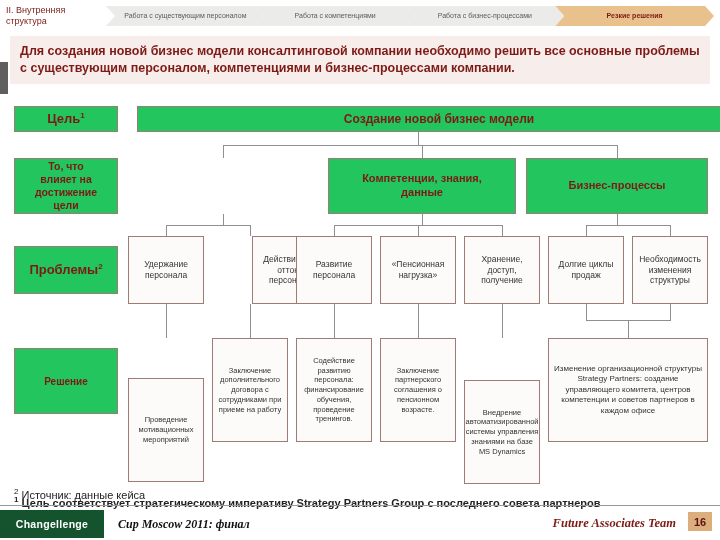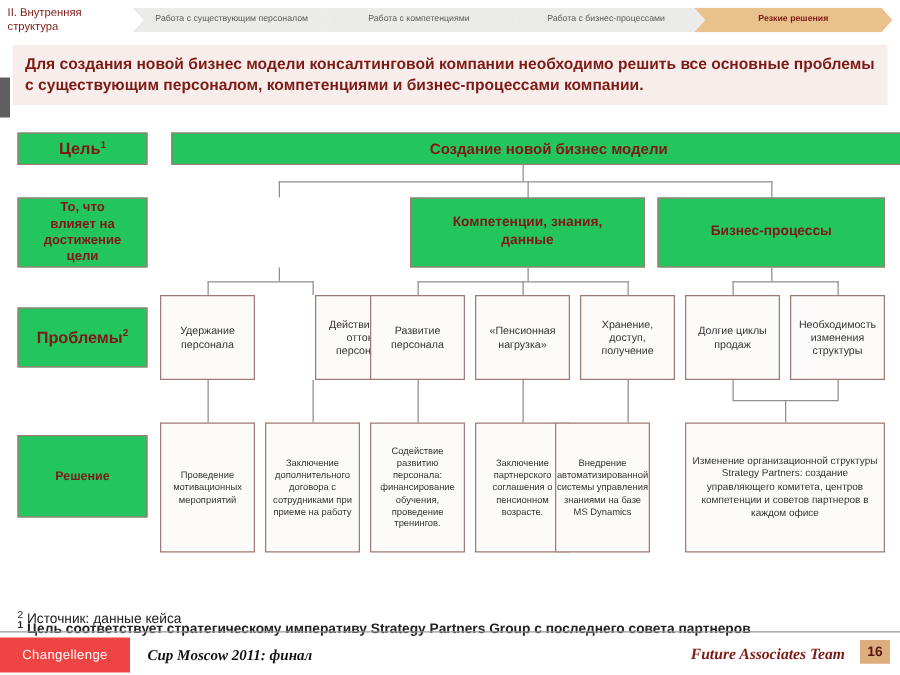--- a/index.html
+++ b/index.html
@@ -41,22 +41,22 @@
   .sol{top:338px;height:104px;width:76px;font-size:7.5px;line-height:1.3;padding:3px;}
   .sol-wide{width:160px;font-size:8px;}
 
   .vl{position:absolute;width:1px;background:#8f8f8f;}
   .hl{position:absolute;height:1px;background:#8f8f8f;}
 
   .footnote{position:absolute;left:14px;font-size:11px;color:#222;}
   .fn1{top:495px;font-weight:bold;} .fn2{top:487px;}
 
   .footer-line{position:absolute;left:0;top:505px;width:720px;height:1px;background:#999;}
-  .logo{position:absolute;left:0;top:510px;width:104px;height:28px;background:#ef4444;color:#fff;
-        font-weight:normal;font-size:10.5px;display:flex;align-items:center;justify-content:center;letter-spacing:.3px;}
+  .logo{position:absolute;left:0;top:510px;width:104px;height:28px;background:#14532d;color:#fff;
+        font-weight:bold;font-size:10.5px;display:flex;align-items:center;justify-content:center;letter-spacing:.3px;}
   .event{position:absolute;left:118px;top:517px;font-family:"Liberation Serif",serif;font-style:italic;
          font-weight:bold;font-size:12px;color:#111;}
   .team{position:absolute;right:44px;top:516px;font-family:"Liberation Serif",serif;font-style:italic;
         font-weight:bold;font-size:12.5px;color:#7d1a15;}
   .page-box{position:absolute;right:8px;top:512px;width:24px;height:19px;background:#dcae7e;color:#5c1210;
             font-weight:bold;font-size:11px;display:flex;align-items:center;justify-content:center;}
 </style>
 </head>
 <body>
 
@@ -93,25 +93,25 @@
   <div class="box pink cat cat2">Бизнес-процессы</div>
 
   <div class="box white prob" style="left:128px;">Удержание персонала</div>
   <div class="box white prob" style="left:212px;margin-left:40px;">Действия при оттоке персонала</div>
   <div class="box white prob" style="left:296px;">Развитие персонала</div>
   <div class="box white prob" style="left:380px;">«Пенсионная нагрузка»</div>
   <div class="box white prob" style="left:464px;">Хранение, доступ, получение</div>
   <div class="box white prob" style="left:548px;text-align:center;">Долгие циклы продаж</div>
   <div class="box white prob" style="left:632px;">Необходимость изменения структуры</div>
 
-  <div class="box white sol" style="left:128px;">Проведение мотивационных мероприятий</div>
+  <div class="box white sol" style="left:128px;margin-top:40px;">Проведение мотивационных мероприятий</div>
   <div class="box white sol" style="left:212px;">Заключение дополнительного договора с сотрудниками при приеме на работу</div>
   <div class="box white sol" style="left:296px;">Содействие развитию персонала: финансирование обучения, проведение тренингов.</div>
   <div class="box white sol" style="left:380px;">Заключение партнерского соглашения о пенсионном возрасте.</div>
-  <div class="box white sol" style="left:444px;">Внедрение автоматизированной системы управления знаниями на базе MS Dynamics</div>
+  <div class="box white sol" style="left:464px;margin-top:42px;">Внедрение автоматизированной системы управления знаниями на базе MS Dynamics</div>
   <div class="box white sol sol-wide" style="left:548px;">Изменение организационной структуры Strategy Partners: создание управляющего комитета, центров компетенции и советов партнеров в каждом офисе</div>
 
   <div>
     <div class="vl" style="left:418px;top:132px;height:13px;"></div>
     <div class="hl" style="left:223px;top:145px;width:395px;"></div>
     <div class="vl" style="left:223px;top:145px;height:13px;"></div>
     <div class="vl" style="left:422px;top:145px;height:13px;"></div>
     <div class="vl" style="left:617px;top:145px;height:13px;"></div>
 
     <div class="vl" style="left:223px;top:214px;height:11px;"></div>

